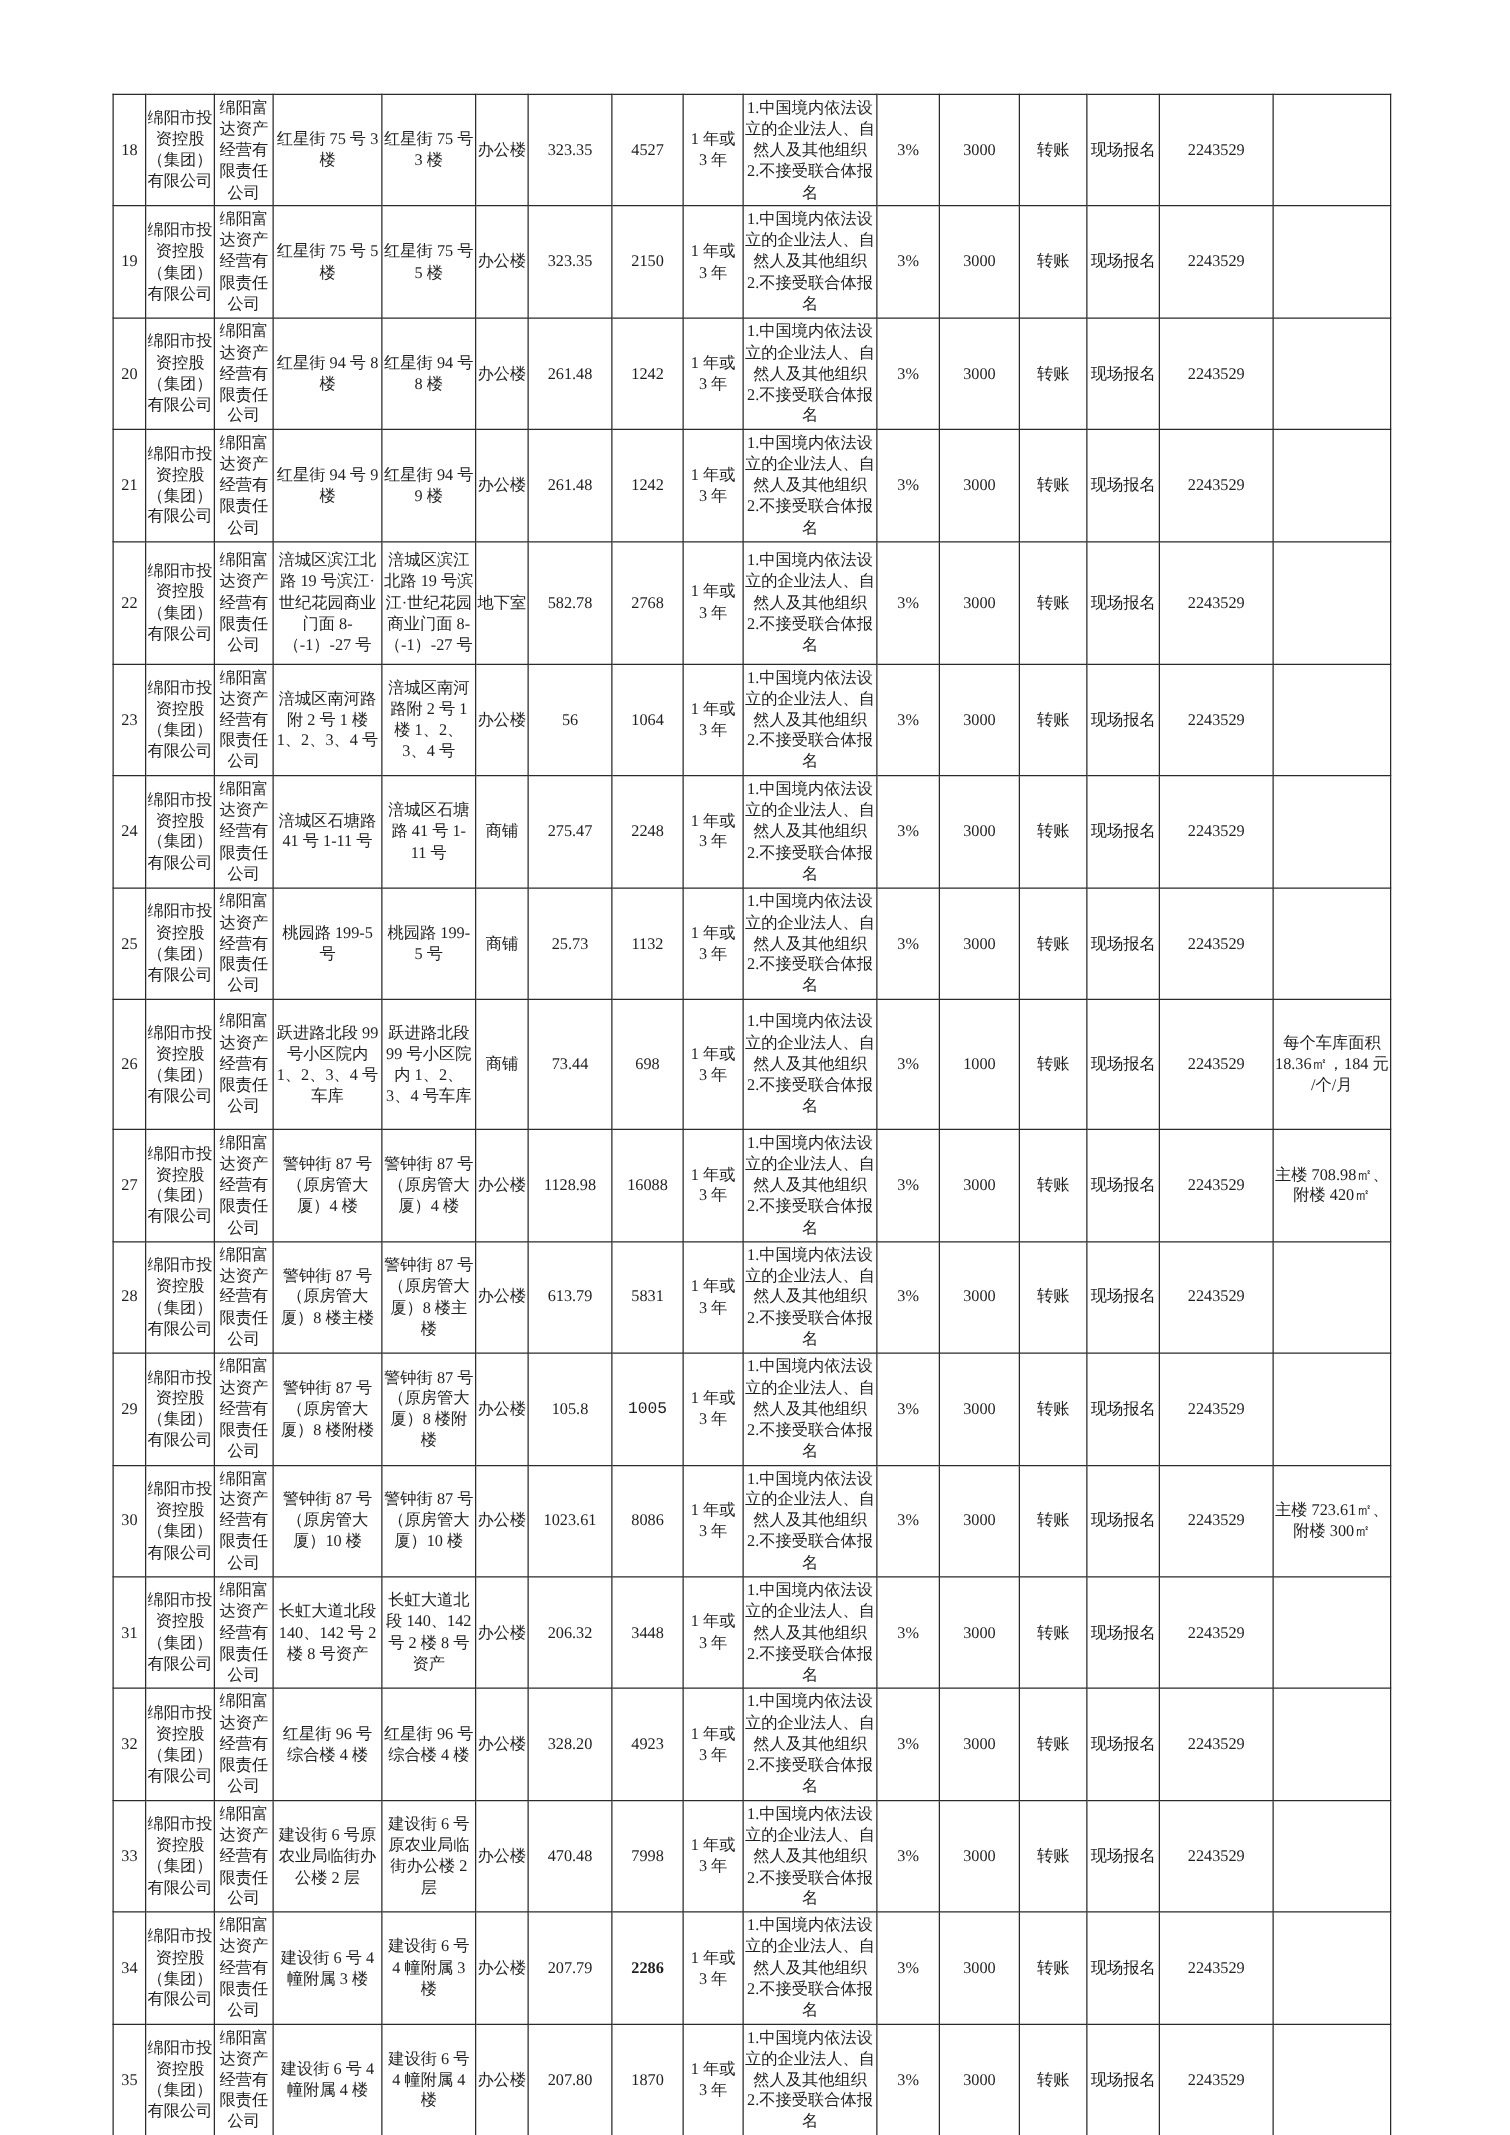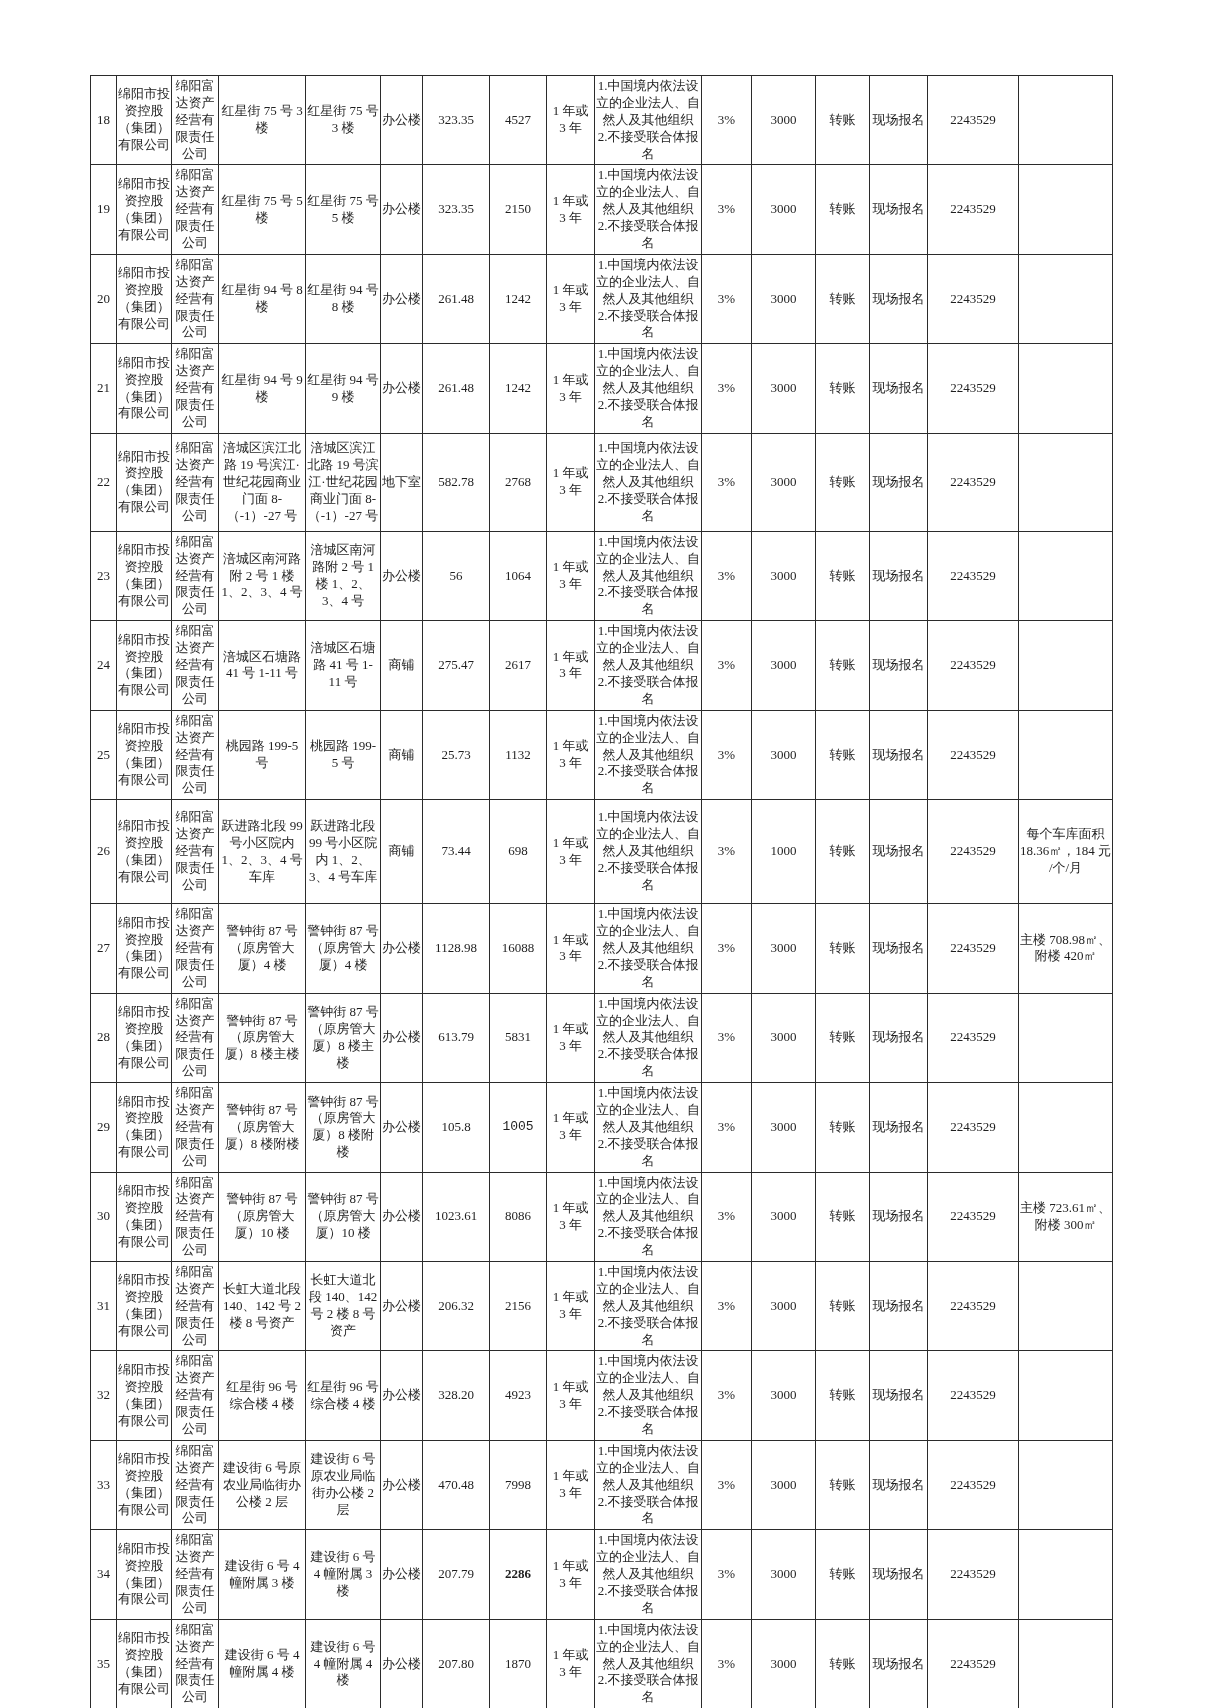--- a/index.html
+++ b/index.html
@@ -178,21 +178,21 @@
           <td data-name="notes" style="border-color: rgb(43, 43, 43);"></td>
         </tr>
         <tr data-name="table-row" style="height: 83px;">
           <td data-name="seq" style="border-color: rgb(43, 43, 43);">24</td>
           <td data-name="owner-company" style="border-color: rgb(43, 43, 43);">绵阳市投资控股（集团）有限公司</td>
           <td data-name="operating-company" style="border-color: rgb(43, 43, 43);">绵阳富达资产经营有限责任公司</td>
           <td data-name="asset-name" style="border-color: rgb(43, 43, 43);">涪城区石塘路 41 号 1-11 号</td>
           <td data-name="asset-location" style="border-color: rgb(43, 43, 43);">涪城区石塘路 41 号 1-11 号</td>
           <td data-name="asset-type" style="border-color: rgb(43, 43, 43);">商铺</td>
           <td data-name="area-sqm" style="border-color: rgb(43, 43, 43);">275.47</td>
-          <td data-name="listing-price" style="border-color: rgb(43, 43, 43);">2617</td>
+          <td data-name="listing-price" style="border-color: rgb(43, 43, 43);">2248</td>
           <td data-name="lease-term" style="border-color: rgb(43, 43, 43);">1 年或
 3 年</td>
           <td data-name="bidder-requirements" style="border-color: rgb(43, 43, 43);">1.中国境内依法设立的企业法人、自然人及其他组织
 2.不接受联合体报名</td>
           <td data-name="deposit-rate" style="border-color: rgb(43, 43, 43);">3%</td>
           <td data-name="deposit-amount" style="border-color: rgb(43, 43, 43);">3000</td>
           <td data-name="payment-method" style="border-color: rgb(43, 43, 43);">转账</td>
           <td data-name="registration-method" style="border-color: rgb(43, 43, 43);">现场报名</td>
           <td data-name="contact-phone" style="border-color: rgb(43, 43, 43);">2243529</td>
           <td data-name="notes" style="border-color: rgb(43, 43, 43);"></td>
@@ -322,21 +322,21 @@
 附楼 300㎡</td>
         </tr>
         <tr data-name="table-row" style="height: 84px;">
           <td data-name="seq" style="border-color: rgb(43, 43, 43);">31</td>
           <td data-name="owner-company" style="border-color: rgb(43, 43, 43);">绵阳市投资控股（集团）有限公司</td>
           <td data-name="operating-company" style="border-color: rgb(43, 43, 43);">绵阳富达资产经营有限责任公司</td>
           <td data-name="asset-name" style="border-color: rgb(43, 43, 43);">长虹大道北段 140、142 号 2 楼 8 号资产</td>
           <td data-name="asset-location" style="border-color: rgb(43, 43, 43);">长虹大道北段 140、142 号 2 楼 8 号资产</td>
           <td data-name="asset-type" style="border-color: rgb(43, 43, 43);">办公楼</td>
           <td data-name="area-sqm" style="border-color: rgb(43, 43, 43);">206.32</td>
-          <td data-name="listing-price" style="border-color: rgb(43, 43, 43);">2156</td>
+          <td data-name="listing-price" style="border-color: rgb(43, 43, 43);">3448</td>
           <td data-name="lease-term" style="border-color: rgb(43, 43, 43);">1 年或
 3 年</td>
           <td data-name="bidder-requirements" style="border-color: rgb(43, 43, 43);">1.中国境内依法设立的企业法人、自然人及其他组织
 2.不接受联合体报名</td>
           <td data-name="deposit-rate" style="border-color: rgb(43, 43, 43);">3%</td>
           <td data-name="deposit-amount" style="border-color: rgb(43, 43, 43);">3000</td>
           <td data-name="payment-method" style="border-color: rgb(43, 43, 43);">转账</td>
           <td data-name="registration-method" style="border-color: rgb(43, 43, 43);">现场报名</td>
           <td data-name="contact-phone" style="border-color: rgb(43, 43, 43);">2243529</td>
           <td data-name="notes" style="border-color: rgb(43, 43, 43);"></td>

